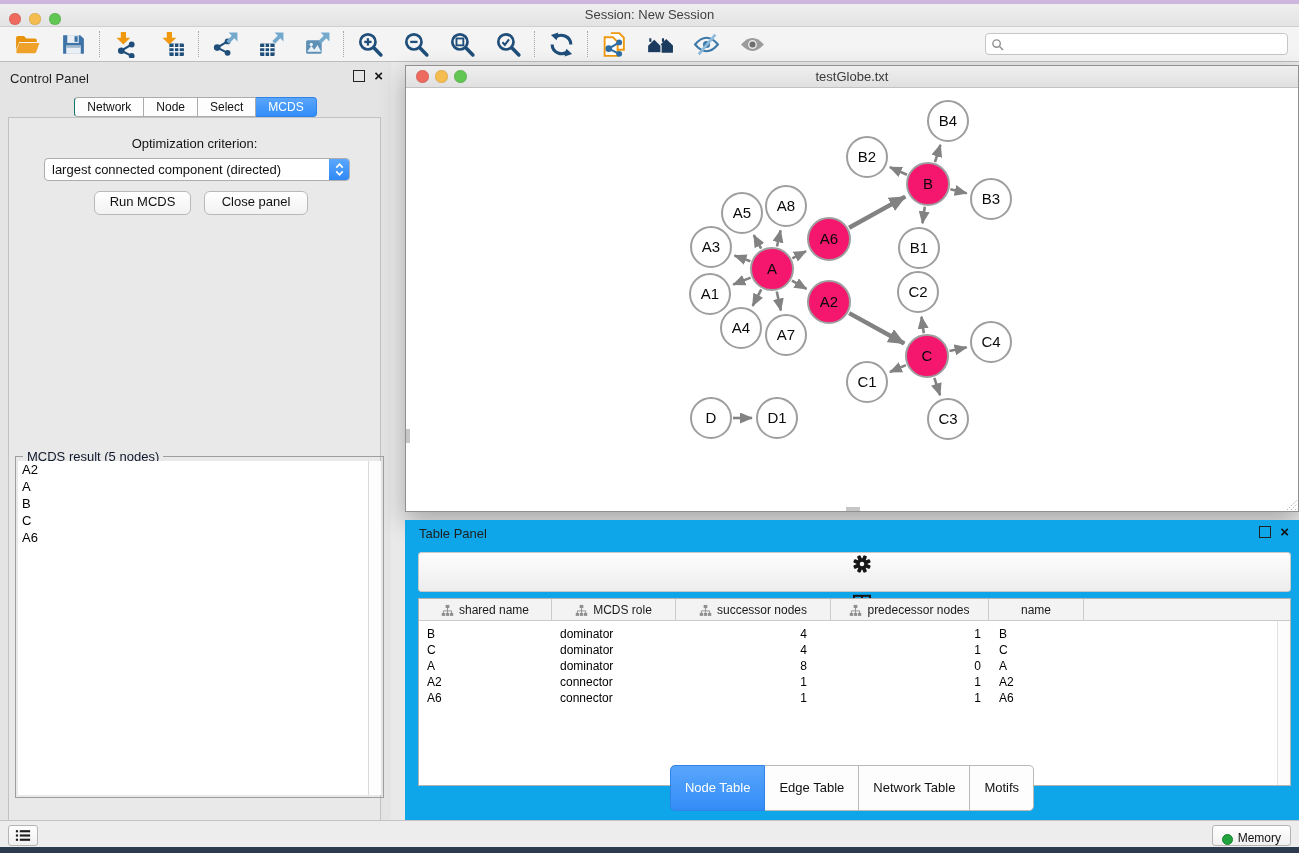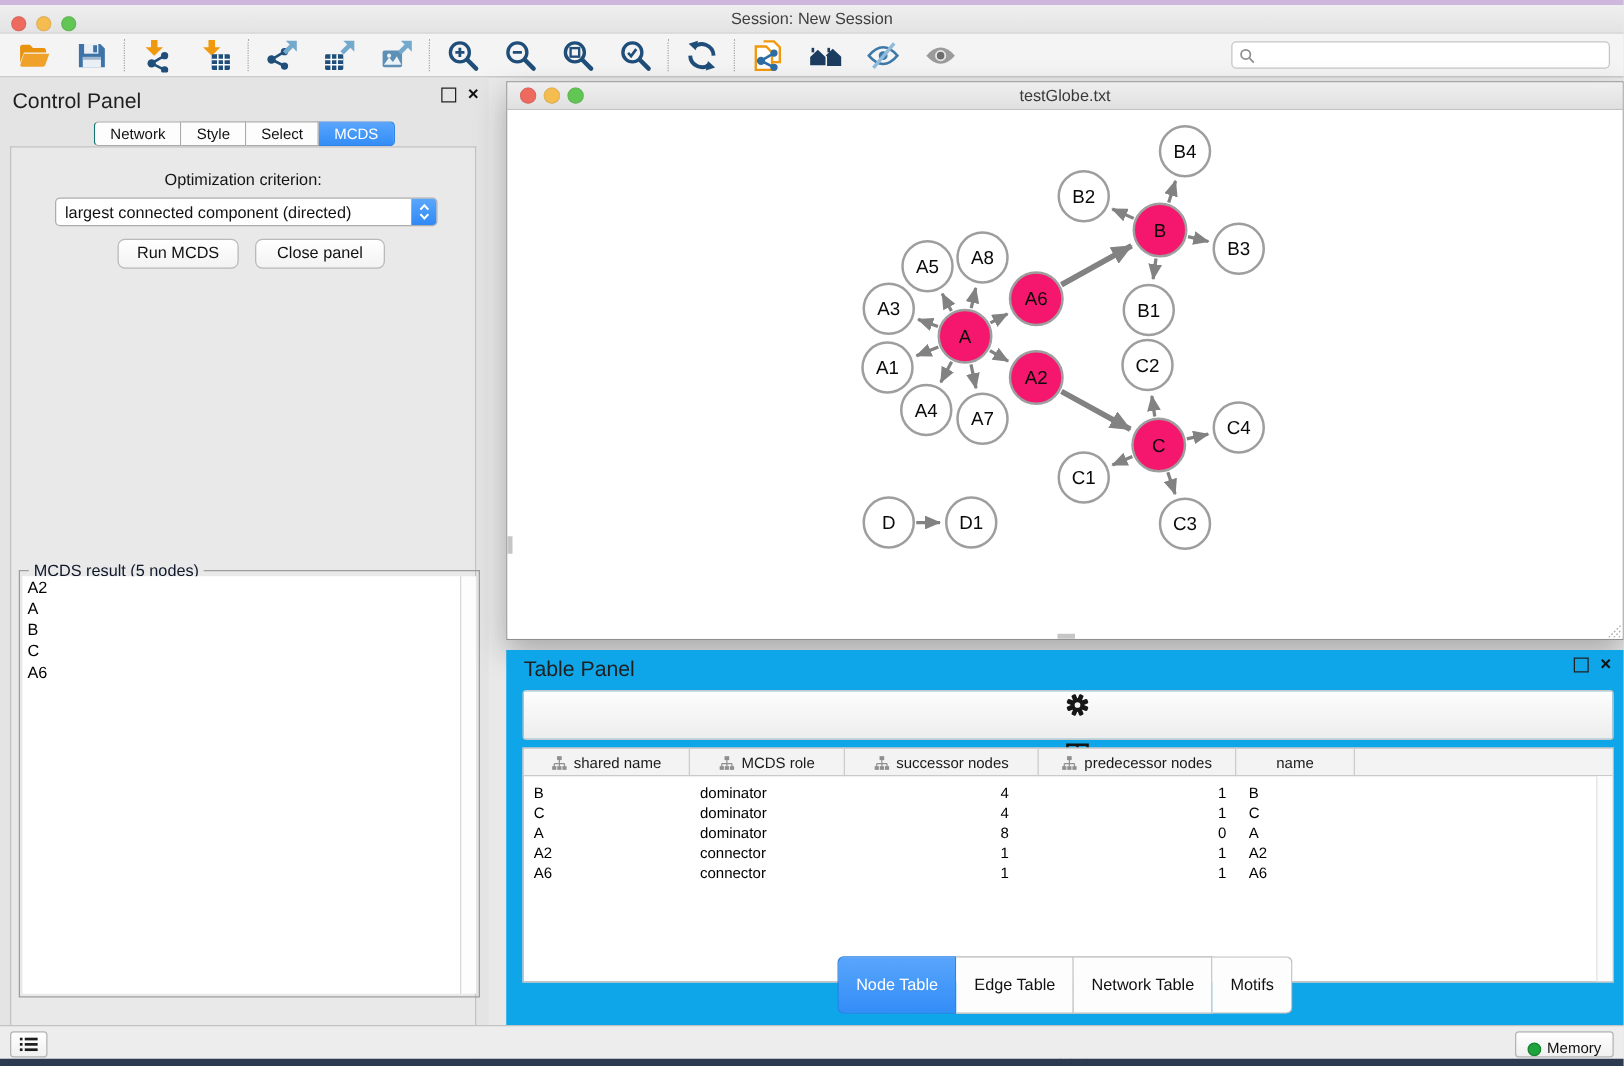--- a/index.html
+++ b/index.html
@@ -17,21 +17,21 @@
   #titlebar .title{width:100%;text-align:center;line-height:22px;font-size:13px;color:#3F3F3F;}
   
   #toolbar{top:27px;left:0;width:100%;height:35px;background:#F4F4F4;border-bottom:1px solid #BDBDBD;display:flex;align-items:center;padding-left:4px;box-sizing:border-box;}
   .tbtn{width:46px;height:31px;display:flex;align-items:center;justify-content:center;}
   .tbtn svg{width:27px;height:27px;}
   .tsep{width:0;height:26px;border-left:1px dotted #A6A6A6;margin:0 3px;}
   #search-field{top:33px;right:11px;width:296px;height:20px;background:#fff;border:1px solid #C6C6C6;border-radius:4px;display:flex;align-items:center;padding-left:5px;}
   #search-field svg{width:13px;height:13px;}
   #search-field input{border:none;outline:none;flex:1;font-size:12px;font-family:"Liberation Sans",sans-serif;background:transparent;height:16px;}
   
-  .panel-title{font-size:17px;color:#1F1F1F;}
+  .panel-title{font-size:13px;color:#1F1F1F;}
   .float-icon{width:10px;height:10px;border:1.5px solid #222;display:inline-block;}
   .close-icon{font-size:15px;font-weight:900;color:#111;line-height:10px;}
   
   #control-panel{left:0;top:62px;width:391px;height:758px;background:#E4E4E4;}
   #cp-title{left:10px;top:9px;}
   #cp-icons{right:8px;top:8px;display:flex;gap:9px;align-items:center;}
   #cp-tabs{left:0;top:35px;width:100%;display:flex;justify-content:center;}
   .tab{height:18px;line-height:18px;font-size:12px;padding:0 12px;background:#FDFDFD;border:1px solid #ABABAB;border-left:none;color:#111;}
   .tab:first-child{border-left:1px solid #0f766e;border-radius:4px 0 0 4px;}
   .tab:last-child{border-radius:0 4px 4px 0;}
@@ -268,21 +268,21 @@
 </div>
 
 <div class="abs" id="control-panel">
   <div class="abs panel-title" id="cp-title">Control Panel</div>
   <div class="abs" id="cp-icons">
     <span class="float-icon"></span>
     <span class="close-icon">×</span>
   </div>
   <div class="abs" id="cp-tabs">
       <div class="tab">Network</div>
-      <div class="tab">Style</div>
+      <div class="tab">Node</div>
       <div class="tab">Select</div>
       <div class="tab active">MCDS</div>
     </div>
   <div class="abs" id="cp-body">
     <div class="abs" id="criterion-select">
       <span class="val">largest connected component (directed)</span>
       <span class="stepper">
         <svg viewBox="0 0 12 16" width="11" height="15">
             <path d="M2.5 6l3.5-3.8L9.5 6" stroke="#fff" stroke-width="1.8" fill="none"></path>
             <path d="M2.5 10l3.5 3.8L9.5 10" stroke="#fff" stroke-width="1.8" fill="none"></path>

